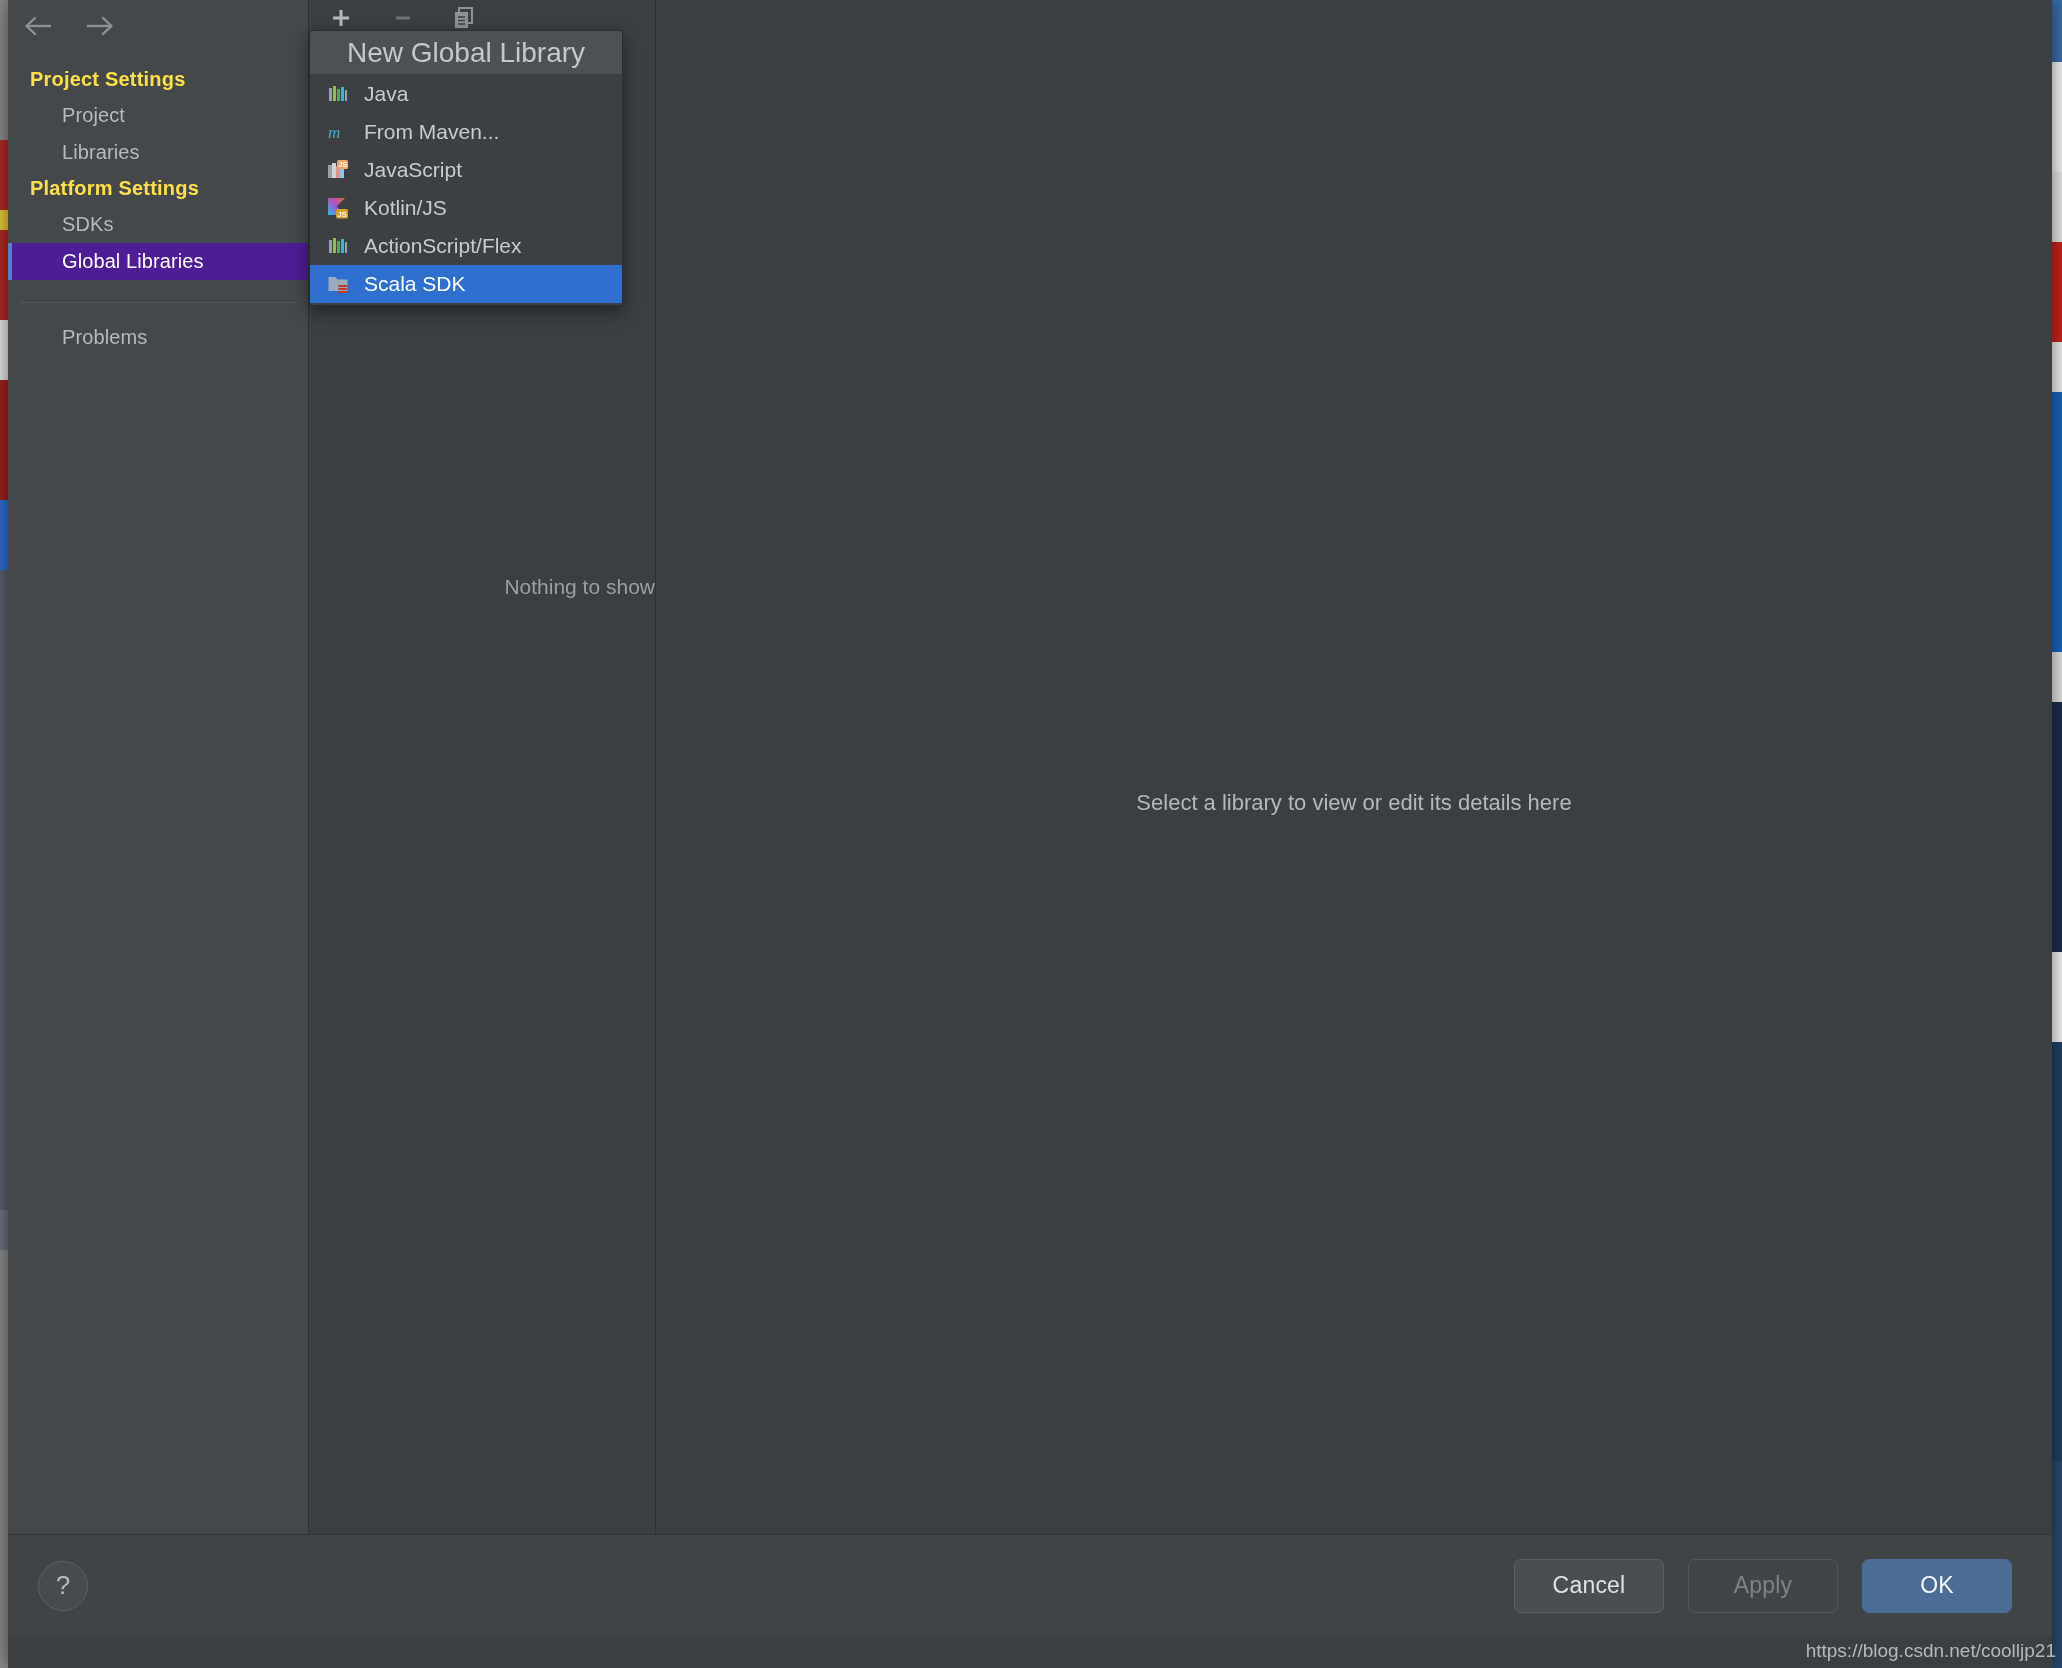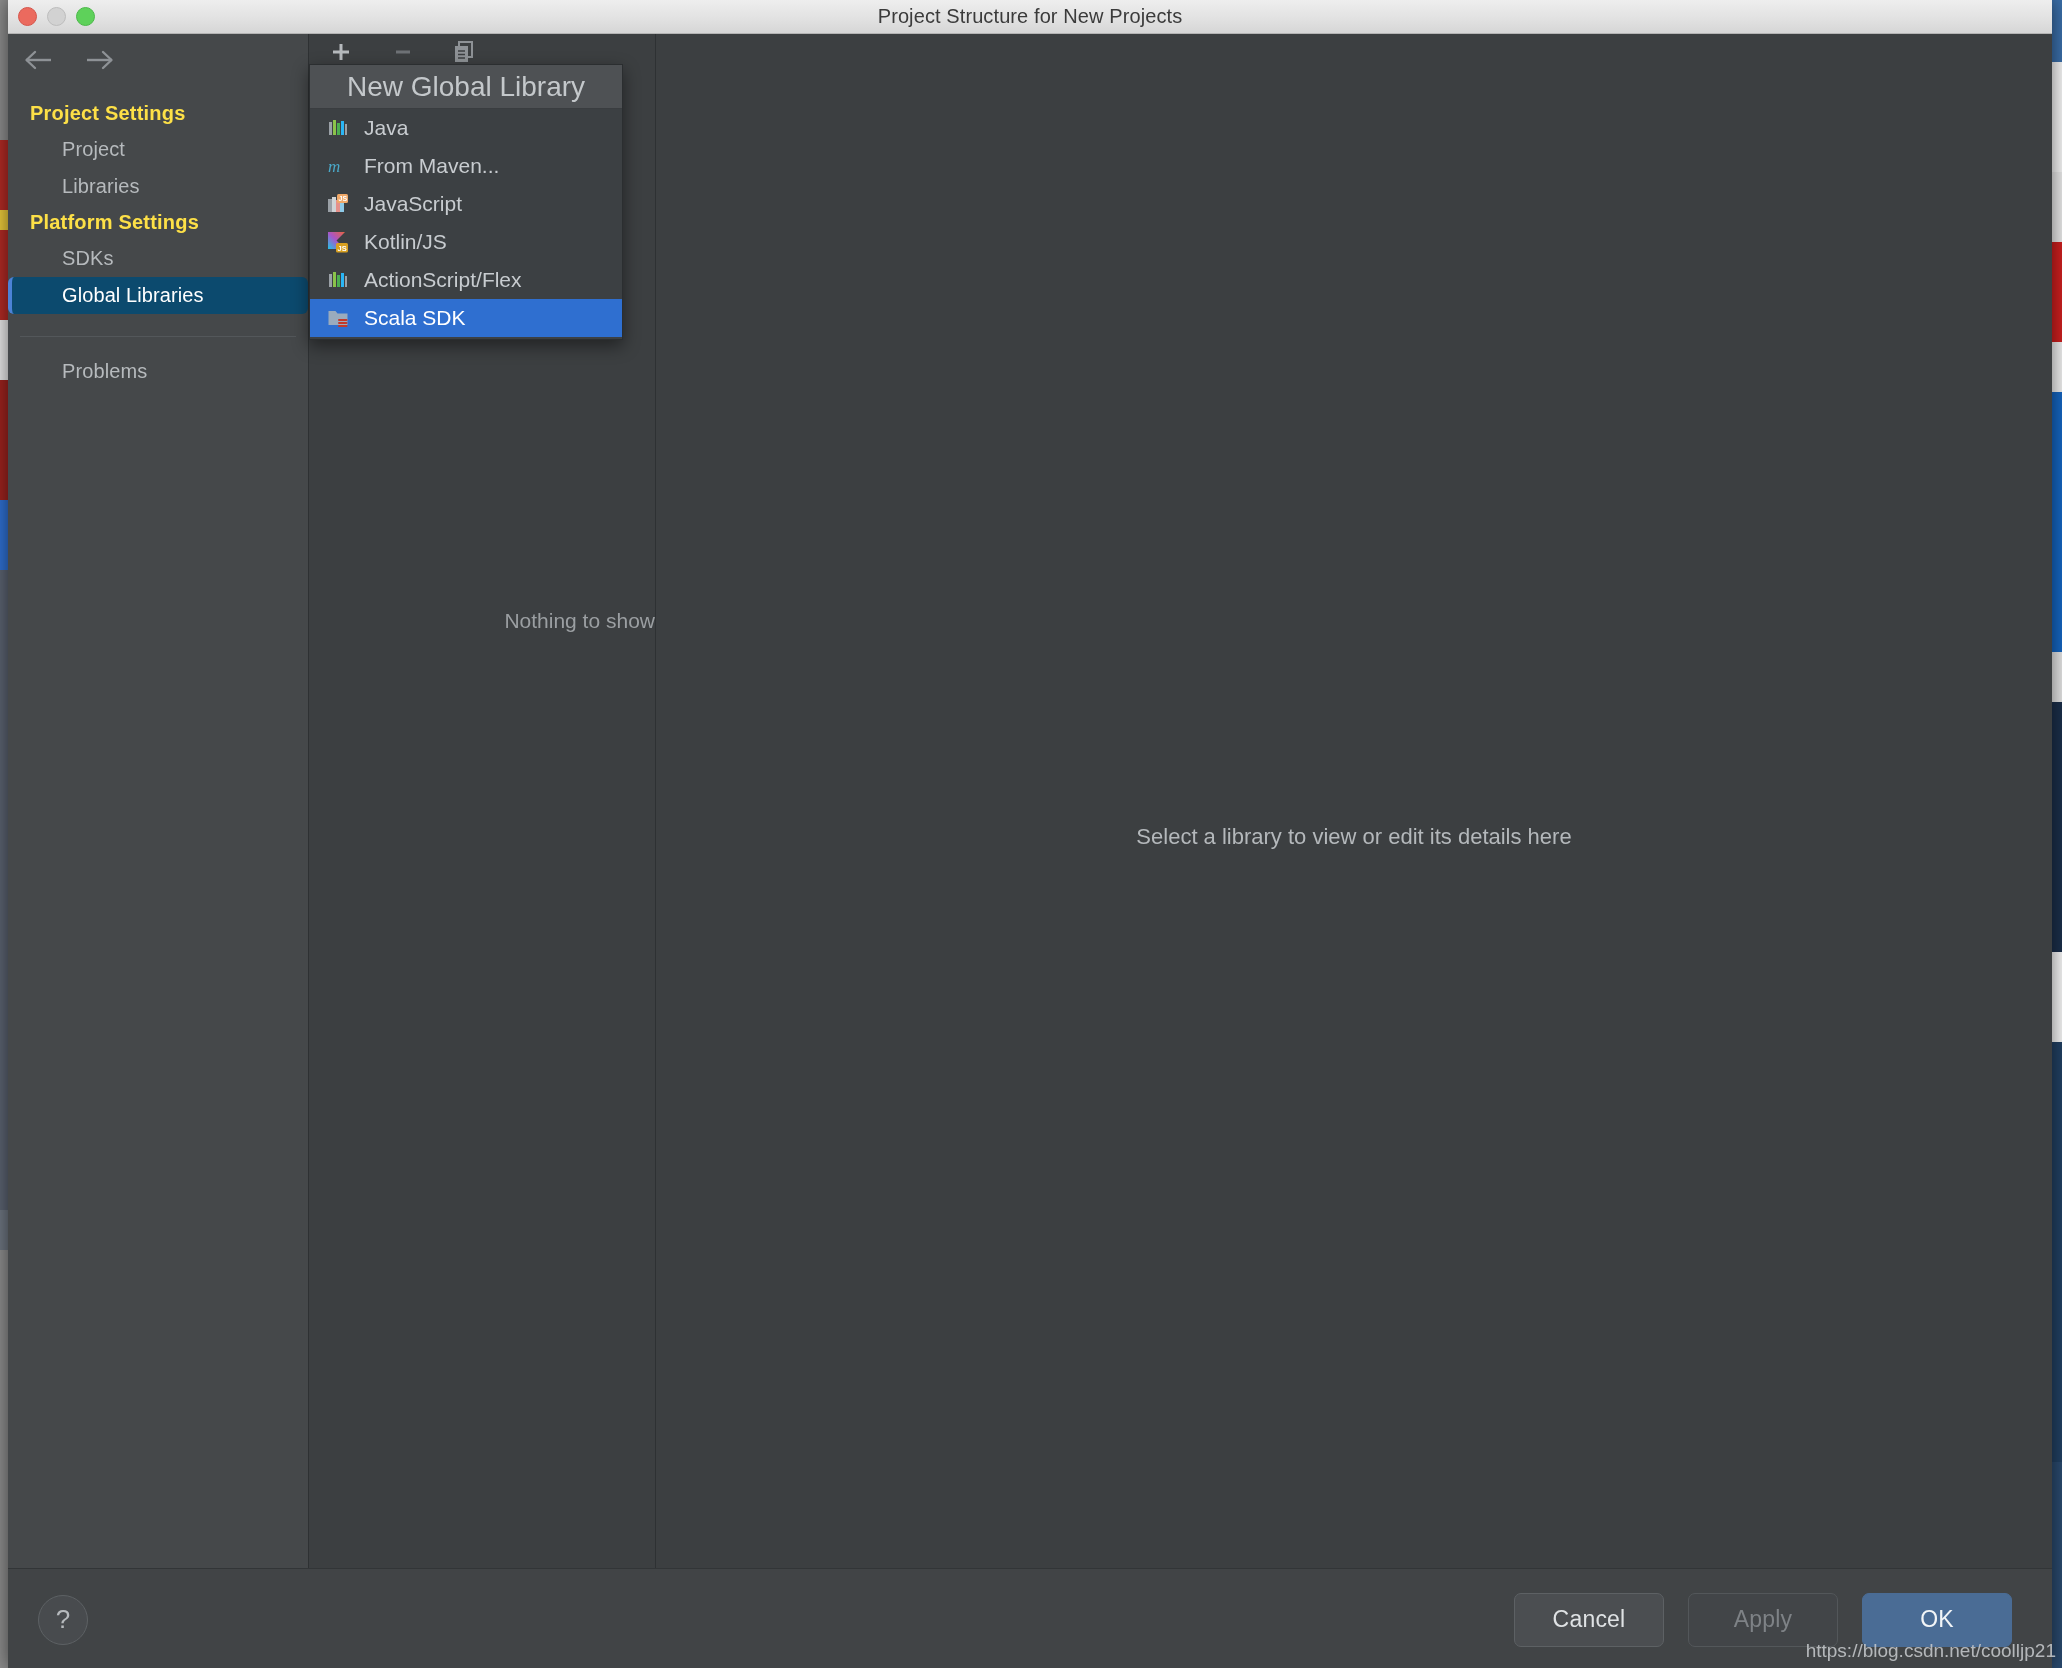--- a/index.html
+++ b/index.html
@@ -117,25 +117,24 @@
     padding: 6px 0 6px 22px;
     letter-spacing: .2px;
   }
   .nav-item {
     font-size: 20px;
     color: #b6babd;
     padding: 7px 0 7px 54px;
     letter-spacing: .1px;
   }
   .nav-item.selected {
-    background: #0c4a6e;
+    background: #4c1d95;
     color: #ffffff;
     border-left: 4px solid #4c82d6;
     padding-left: 50px;
-    border-radius: 6px;
   }
   #nav-sep {
     height: 1px;
     background: #53575a;
     margin: 22px 12px 16px 12px;
   }
 
   
   #libraries-panel {
     width: 346px;
@@ -309,28 +308,20 @@
   <div class="bg-rblock" style="top:392px;height:260px;background:#1565c0;"></div>
   <div class="bg-rblock" style="top:652px;height:50px;background:#e4e4e4;"></div>
   <div class="bg-rblock" style="top:702px;height:250px;background:#1b2f4a;"></div>
   <div class="bg-rblock" style="top:952px;height:90px;background:#f5f5f5;"></div>
   <div class="bg-rblock" style="top:1042px;height:420px;background:#214062;"></div>
   <div class="bg-rblock" style="top:1462px;height:206px;background:#2a4a6e;"></div>
 </div>
 
 <div id="dialog-window">
 
-  <div id="title-bar">
-    <div id="traffic-lights">
-      <span class="traffic-light" id="tl-close"></span>
-      <span class="traffic-light" id="tl-min"></span>
-      <span class="traffic-light" id="tl-max"></span>
-    </div>
-    <div id="window-title">Project Structure for New Projects</div>
-  </div>
 
   <div id="dialog-body">
 
     <div id="left-nav">
       <div id="nav-arrows">
         <span class="nav-arrow">
           <svg width="30" height="22" viewBox="0 0 30 22">
             <path d="M2 11 H27" stroke="#8e9296" stroke-width="2.4" fill="none"></path>
             <path d="M11 3 L2.5 11 L11 19" stroke="#8e9296" stroke-width="2.4" fill="none" stroke-linecap="round" stroke-linejoin="round"></path>
           </svg>

